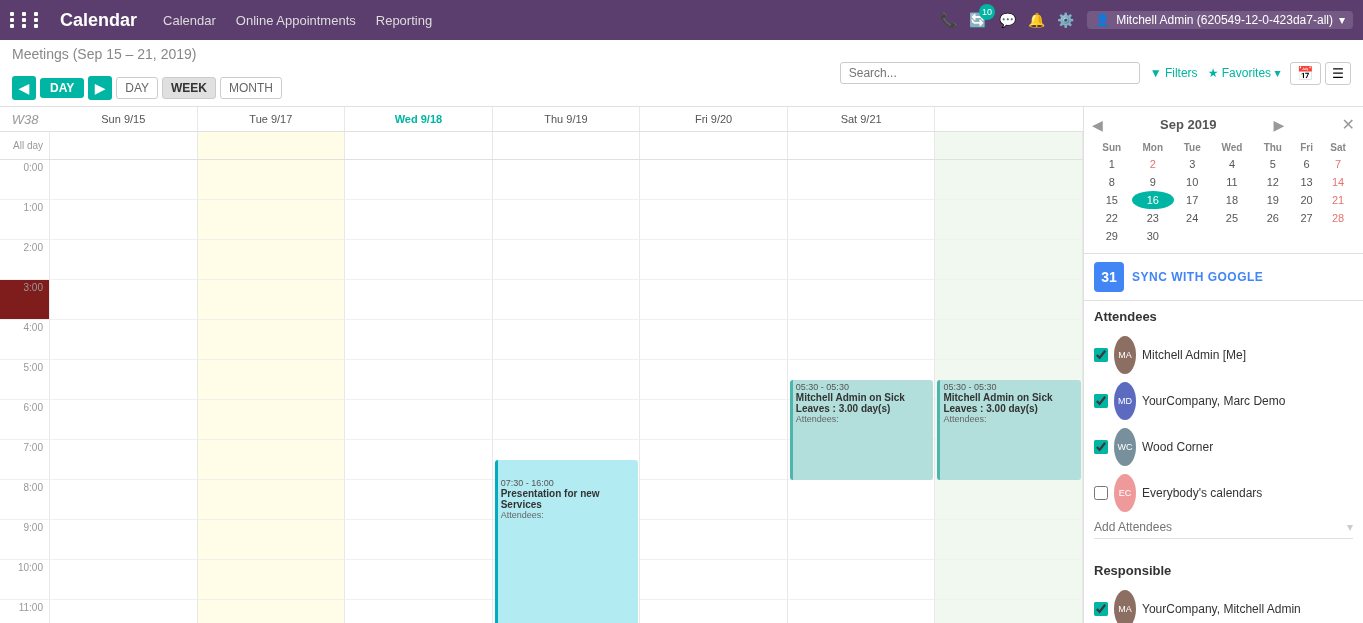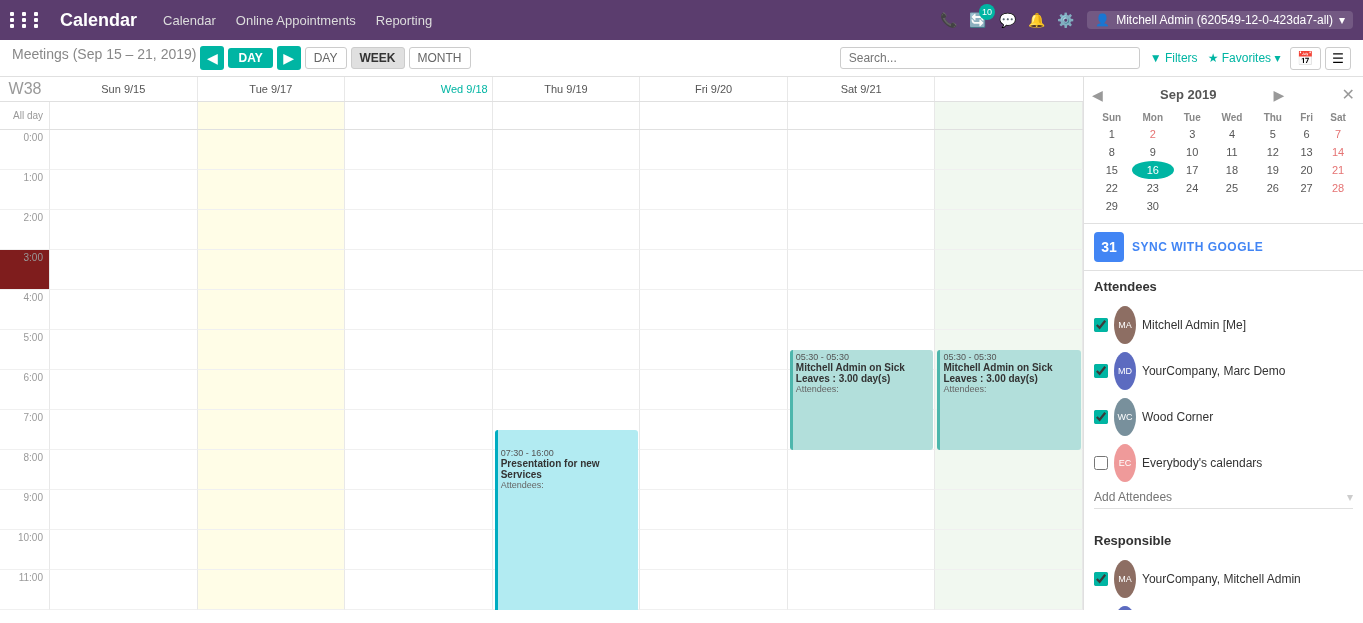--- a/index.html
+++ b/index.html
@@ -28,21 +28,21 @@
 
     
     .subheader {
       background: #fff;
       padding: 6px 12px;
       border-bottom: 1px solid #e0e0e0;
       display: flex;
       align-items: center;
       justify-content: space-between;
     }
-    .subheader-left { display: flex; flex-direction: row; gap: 4px; }
+    .subheader-left { display: flex; flex-direction: column; gap: 14px; }
     .meetings-title { font-size: 14px; color: #888; }
     .nav-controls { display: flex; align-items: center; gap: 4px; }
     .btn-arrow { background: #00b5a3; color: #fff; border: none; border-radius: 3px; width: 24px; height: 24px; cursor: pointer; font-size: 14px; display: flex; align-items: center; justify-content: center; }
     .btn-today { background: #00b5a3; color: #fff; border: none; border-radius: 3px; padding: 3px 10px; cursor: pointer; font-size: 12px; font-weight: bold; }
     .btn-view { background: #fff; border: 1px solid #ccc; border-radius: 3px; padding: 3px 8px; cursor: pointer; font-size: 12px; color: #666; }
     .btn-view.active { background: #e0e0e0; font-weight: bold; color: #333; }
     .subheader-right { display: flex; align-items: center; gap: 10px; }
     .search-bar { border: 1px solid #ccc; border-radius: 3px; padding: 3px 8px; width: 300px; font-size: 12px; }
     .filter-btn { color: #00b5a3; cursor: pointer; font-size: 12px; }
     .view-icons { display: flex; gap: 4px; }
@@ -50,22 +50,22 @@
 
     
     .main-layout { display: flex; height: calc(623px - 40px - 50px); }
 
     
     .calendar-area { flex: 1; display: flex; flex-direction: column; overflow: hidden; }
 
     
     .day-headers { display: grid; grid-template-columns: 50px repeat(7, 1fr); border-bottom: 1px solid #e0e0e0; background: #fff; }
     .day-header { text-align: center; padding: 6px 4px; font-size: 11px; color: #555; border-right: 1px solid #e8e8e8; }
-    .day-header.today { color: #00b5a3; font-weight: normal; text-align: right; }
-    .week-num { display: flex; align-items: center; justify-content: center; font-size: 16px; color: #999; }
+    .day-header.today { color: #00b5a3; font-weight: bold; }
+    .week-num { display: flex; align-items: center; justify-content: center; font-size: 13px; color: #999; font-style: italic; }
 
     
     .time-grid { flex: 1; overflow-y: auto; display: grid; grid-template-columns: 50px repeat(7, 1fr); }
 
     
     .allday-row { display: grid; grid-template-columns: 50px repeat(7, 1fr); border-bottom: 1px solid #e0e0e0; min-height: 28px; }
     .allday-label { font-size: 10px; color: #999; display: flex; align-items: center; justify-content: flex-end; padding-right: 6px; border-right: 1px solid #e8e8e8; }
     .allday-cell { border-right: 1px solid #e8e8e8; }
     .allday-cell.mon { background: #fffde7; }
     .allday-cell.sat { background: #f1f8f0; }

